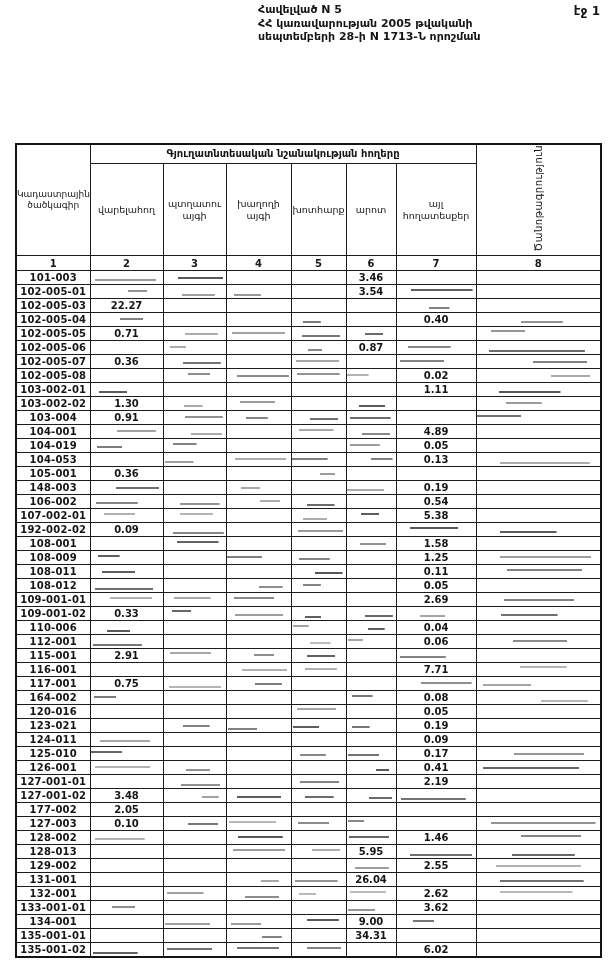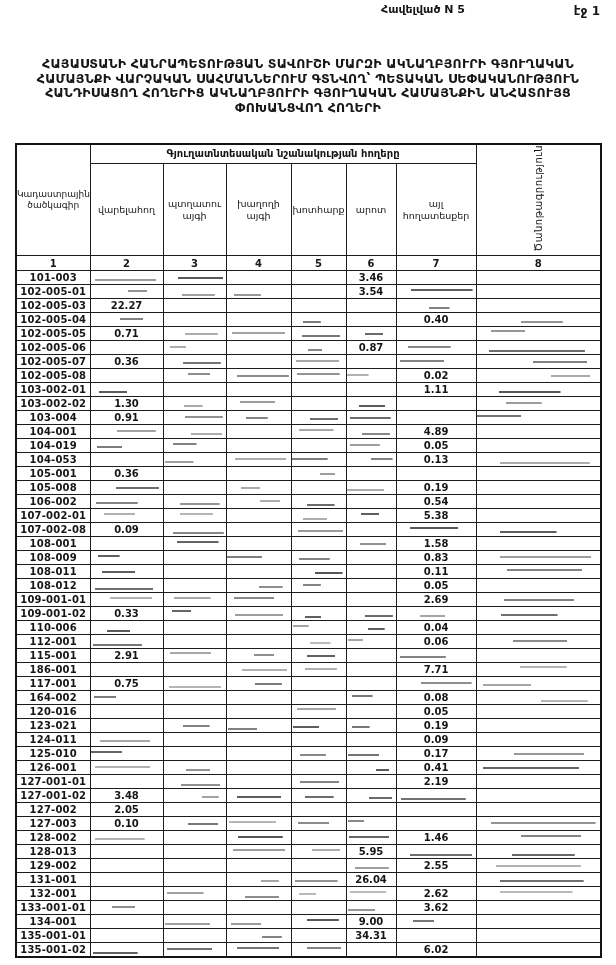--- a/index.html
+++ b/index.html
@@ -6,21 +6,21 @@
   body{
     width:616px;height:965px;background:#ffffff;overflow:hidden;
     font-family:"DejaVu Sans","Liberation Sans",sans-serif;
     color:#161616;
     -webkit-font-smoothing:none;
   }
   .page{position:relative;width:616px;height:965px;background:#fff;}
 
   
   .corner-page{position:absolute;top:4px;right:16px;font-size:12px;font-weight:700;}
-  .appendix-block{position:absolute;top:3px;right:28px;width:330px;text-align:center;
+  .appendix-block{position:absolute;top:3px;right:28px;width:330px;text-align:left;
     font-size:11px;font-weight:700;line-height:13px;}
   .appendix-block .line1{margin-bottom:1px;}
 
   
   .list-title{position:absolute;top:40px;left:0;width:100%;text-align:center;
     font-size:14px;font-weight:700;letter-spacing:4px;}
   .doc-title{position:absolute;top:57px;left:0;width:100%;text-align:center;
     font-size:12.5px;font-weight:700;line-height:14.5px;letter-spacing:0.2px;}
 
   
@@ -47,29 +47,25 @@
 </style>
 </head>
 <body>
 
 <div class="page">
 
   <div class="corner-page">էջ 1</div>
 
   <div class="appendix-block">
     <div class="line1">Հավելված N 5</div>
+    <div>ՀՀ կառավարության 2005 թվականի</div>
+    <div>սեպտեմբերի 28-ի N 1713-Ն որոշման</div>
   </div>
 
 
-  <div class="doc-title">
-    <div>ՀԱՅԱՍՏԱՆԻ ՀԱՆՐԱՊԵՏՈՒԹՅԱՆ ՏԱՎՈՒՇԻ ՄԱՐԶԻ ԱԿՆԱՂԲՅՈՒՐԻ ԳՅՈՒՂԱԿԱՆ</div>
-    <div>ՀԱՄԱՅՆՔԻ ՎԱՐՉԱԿԱՆ ՍԱՀՄԱՆՆԵՐՈՒՄ ԳՏՆՎՈՂ՝ ՊԵՏԱԿԱՆ ՍԵՓԱԿԱՆՈՒԹՅՈՒՆ</div>
-    <div>ՀԱՆԴԻՍԱՑՈՂ ՀՈՂԵՐԻՑ ԱԿՆԱՂԲՅՈՒՐԻ ԳՅՈՒՂԱԿԱՆ ՀԱՄԱՅՆՔԻՆ ԱՆՀԱՏՈՒՅՑ</div>
-    <div>ՓՈԽԱՆՑՎՈՂ ՀՈՂԵՐԻ</div>
-  </div>
 
   <table class="land">
     <colgroup>
       <col style="width:74px">
         <col style="width:73px">
         <col style="width:63px">
         <col style="width:65px">
       <col style="width:55px">
         <col style="width:50px">
         <col style="width:80px">
@@ -247,21 +243,21 @@
           <td class="code-cell">105-001</td>
           <td>0.36</td>
           <td></td>
           <td></td>
           <td style="background-image: linear-gradient(rgba(30, 30, 30, 0.43), rgba(30, 30, 30, 0.43)); background-repeat: no-repeat; background-size: 28% 2px; background-position: 74% 47%;"></td>
           <td></td>
           <td></td>
           <td></td>
         </tr>
         <tr>
-          <td class="code-cell">105-008</td>
+          <td class="code-cell">148-003</td>
           <td style="background-image: linear-gradient(rgba(30, 30, 30, 0.65), rgba(30, 30, 30, 0.65)); background-repeat: no-repeat; background-size: 60% 2px; background-position: 87% 53%;"></td>
           <td></td>
           <td style="background-image: linear-gradient(rgba(30, 30, 30, 0.38), rgba(30, 30, 30, 0.38)); background-repeat: no-repeat; background-size: 30% 2px; background-position: 32% 49%;"></td>
           <td></td>
           <td style="background-image: linear-gradient(rgba(30, 30, 30, 0.37), rgba(30, 30, 30, 0.37)); background-repeat: no-repeat; background-size: 76% 2px; background-position: 5% 68%;"></td>
           <td>0.19</td>
           <td></td>
         </tr>
         <tr>
           <td class="code-cell">106-002</td>
@@ -277,21 +273,21 @@
           <td class="code-cell">107-002-01</td>
           <td style="background-image: linear-gradient(rgba(30, 30, 30, 0.34), rgba(30, 30, 30, 0.34)); background-repeat: no-repeat; background-size: 43% 2px; background-position: 33% 32%;"></td>
           <td style="background-image: linear-gradient(rgba(30, 30, 30, 0.33), rgba(30, 30, 30, 0.33)); background-repeat: no-repeat; background-size: 53% 2px; background-position: 58% 33%;"></td>
           <td></td>
           <td style="background-image: linear-gradient(rgba(30, 30, 30, 0.36), rgba(30, 30, 30, 0.36)); background-repeat: no-repeat; background-size: 45% 2px; background-position: 40% 77%;"></td>
           <td style="background-image: linear-gradient(rgba(30, 30, 30, 0.71), rgba(30, 30, 30, 0.71)); background-repeat: no-repeat; background-size: 37% 2px; background-position: 46% 33%;"></td>
           <td>5.38</td>
           <td></td>
         </tr>
         <tr>
-          <td class="code-cell">107-002-08</td>
+          <td class="code-cell">192-002-02</td>
           <td>0.09</td>
           <td style="background-image: linear-gradient(rgba(30, 30, 30, 0.53), rgba(30, 30, 30, 0.53)); background-repeat: no-repeat; background-size: 82% 2px; background-position: 83% 76%;"></td>
           <td></td>
           <td style="background-image: linear-gradient(rgba(30, 30, 30, 0.45), rgba(30, 30, 30, 0.45)); background-repeat: no-repeat; background-size: 84% 2px; background-position: 74% 56%;"></td>
           <td></td>
           <td style="background-image: linear-gradient(rgba(30, 30, 30, 0.74), rgba(30, 30, 30, 0.74)); background-repeat: no-repeat; background-size: 61% 2px; background-position: 44% 36%;"></td>
           <td style="background-image: linear-gradient(rgba(30, 30, 30, 0.72), rgba(30, 30, 30, 0.72)); background-repeat: no-repeat; background-size: 46% 2px; background-position: 35% 65%;"></td>
         </tr>
         <tr>
           <td class="code-cell">108-001</td>
@@ -303,21 +299,21 @@
           <td>1.58</td>
           <td></td>
         </tr>
         <tr>
           <td class="code-cell">108-009</td>
           <td style="background-image: linear-gradient(rgba(30, 30, 30, 0.71), rgba(30, 30, 30, 0.71)); background-repeat: no-repeat; background-size: 30% 2px; background-position: 15% 33%;"></td>
           <td></td>
           <td style="background-image: linear-gradient(rgba(30, 30, 30, 0.57), rgba(30, 30, 30, 0.57)); background-repeat: no-repeat; background-size: 55% 2px; background-position: 3% 42%;"></td>
           <td style="background-image: linear-gradient(rgba(30, 30, 30, 0.54), rgba(30, 30, 30, 0.54)); background-repeat: no-repeat; background-size: 57% 2px; background-position: 31% 56%;"></td>
           <td></td>
-          <td>0.83</td>
+          <td>1.25</td>
           <td style="background-image: linear-gradient(rgba(30, 30, 30, 0.43), rgba(30, 30, 30, 0.43)); background-repeat: no-repeat; background-size: 74% 2px; background-position: 72% 44%;"></td>
         </tr>
         <tr>
           <td class="code-cell">108-011</td>
           <td style="background-image: linear-gradient(rgba(30, 30, 30, 0.71), rgba(30, 30, 30, 0.71)); background-repeat: no-repeat; background-size: 46% 2px; background-position: 29% 51%;"></td>
           <td></td>
           <td></td>
           <td style="background-image: linear-gradient(rgba(30, 30, 30, 0.75), rgba(30, 30, 30, 0.75)); background-repeat: no-repeat; background-size: 51% 2px; background-position: 90% 61%;"></td>
           <td></td>
           <td>0.11</td>
@@ -377,21 +373,21 @@
           <td class="code-cell">115-001</td>
           <td>2.91</td>
           <td style="background-image: linear-gradient(rgba(30, 30, 30, 0.39), rgba(30, 30, 30, 0.39)); background-repeat: no-repeat; background-size: 66% 2px; background-position: 30% 28%;"></td>
           <td style="background-image: linear-gradient(rgba(30, 30, 30, 0.5), rgba(30, 30, 30, 0.5)); background-repeat: no-repeat; background-size: 32% 2px; background-position: 64% 39%;"></td>
           <td style="background-image: linear-gradient(rgba(30, 30, 30, 0.7), rgba(30, 30, 30, 0.7)); background-repeat: no-repeat; background-size: 52% 2px; background-position: 60% 47%;"></td>
           <td></td>
           <td style="background-image: linear-gradient(rgba(30, 30, 30, 0.55), rgba(30, 30, 30, 0.55)); background-repeat: no-repeat; background-size: 58% 2px; background-position: 10% 64%;"></td>
           <td></td>
         </tr>
         <tr>
-          <td class="code-cell">186-001</td>
+          <td class="code-cell">116-001</td>
           <td></td>
           <td></td>
           <td style="background-image: linear-gradient(rgba(30, 30, 30, 0.34), rgba(30, 30, 30, 0.34)); background-repeat: no-repeat; background-size: 71% 2px; background-position: 83% 50%;"></td>
           <td style="background-image: linear-gradient(rgba(30, 30, 30, 0.35), rgba(30, 30, 30, 0.35)); background-repeat: no-repeat; background-size: 59% 2px; background-position: 60% 39%;"></td>
           <td></td>
           <td>7.71</td>
           <td style="background-image: linear-gradient(rgba(30, 30, 30, 0.33), rgba(30, 30, 30, 0.33)); background-repeat: no-repeat; background-size: 38% 2px; background-position: 56% 28%;"></td>
         </tr>
         <tr>
           <td class="code-cell">117-001</td>
@@ -477,21 +473,21 @@
           <td class="code-cell">127-001-02</td>
           <td>3.48</td>
           <td style="background-image: linear-gradient(rgba(30, 30, 30, 0.41), rgba(30, 30, 30, 0.41)); background-repeat: no-repeat; background-size: 27% 2px; background-position: 84% 56%;"></td>
           <td style="background-image: linear-gradient(rgba(30, 30, 30, 0.72), rgba(30, 30, 30, 0.72)); background-repeat: no-repeat; background-size: 69% 2px; background-position: 51% 61%;"></td>
           <td style="background-image: linear-gradient(rgba(30, 30, 30, 0.66), rgba(30, 30, 30, 0.66)); background-repeat: no-repeat; background-size: 53% 2px; background-position: 54% 56%;"></td>
           <td style="background-image: linear-gradient(rgba(30, 30, 30, 0.66), rgba(30, 30, 30, 0.66)); background-repeat: no-repeat; background-size: 47% 2px; background-position: 88% 73%;"></td>
           <td style="background-image: linear-gradient(rgba(30, 30, 30, 0.62), rgba(30, 30, 30, 0.62)); background-repeat: no-repeat; background-size: 82% 2px; background-position: 33% 80%;"></td>
           <td></td>
         </tr>
         <tr>
-          <td class="code-cell">127-002</td>
+          <td class="code-cell">177-002</td>
           <td>2.05</td>
           <td></td>
           <td></td>
           <td></td>
           <td></td>
           <td></td>
           <td></td>
         </tr>
         <tr>
           <td class="code-cell">127-003</td>

